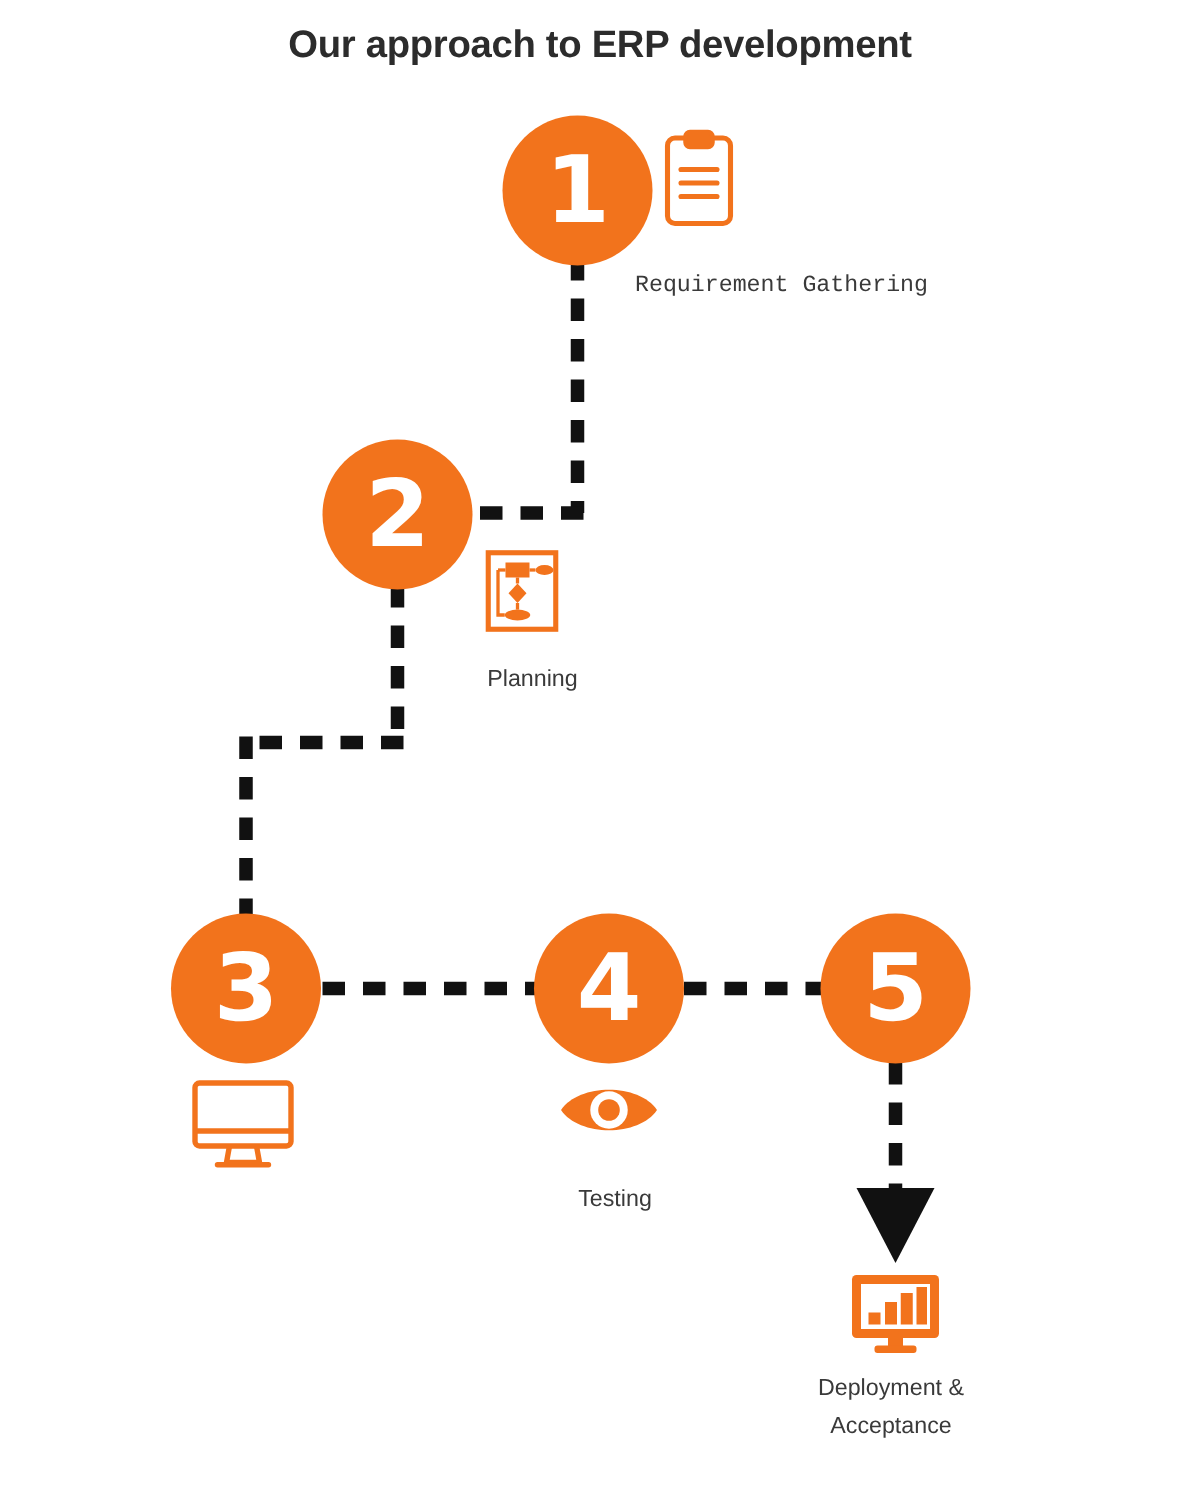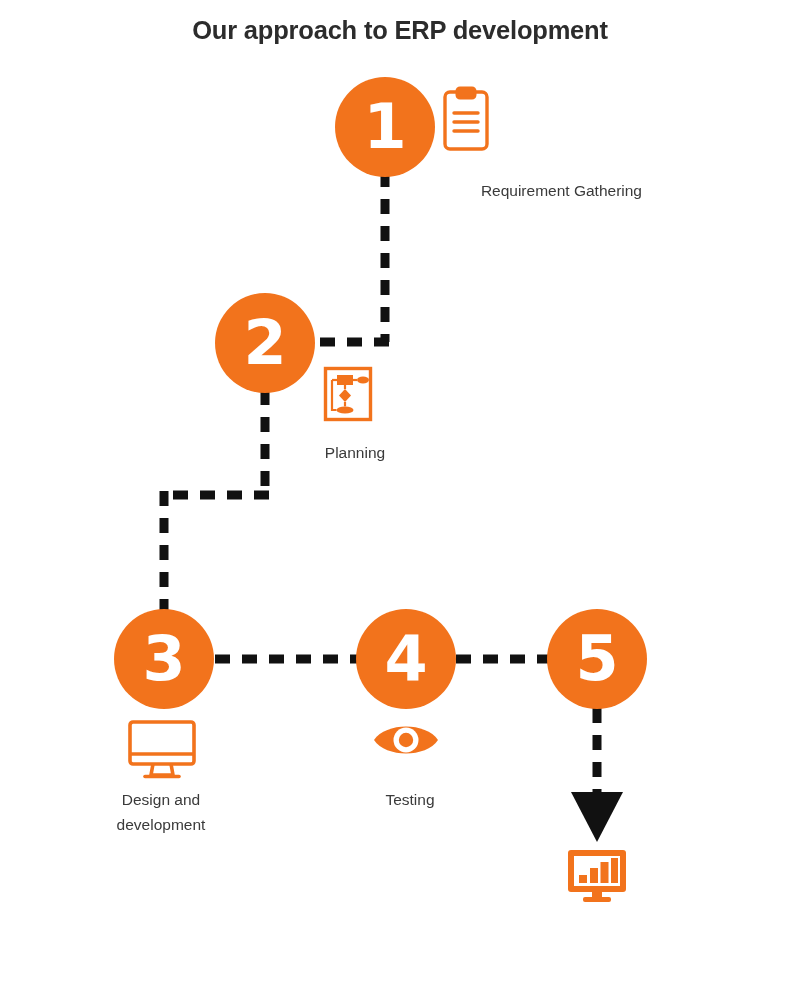--- a/index.html
+++ b/index.html
@@ -128,19 +128,19 @@
       <rect x="15" y="47" width="28" height="5" rx="2" ry="2" fill="#F2731C"></rect>
     </g>
   </svg>
 
   <div class="node-num" style="left:335px; top:86px; width:100px; font-size:62px; line-height:82px;">1</div>
   <div class="node-num" style="left:215px; top:302px; width:100px; font-size:62px; line-height:82px;">2</div>
   <div class="node-num" style="left:114px; top:618px; width:100px; font-size:62px; line-height:82px;">3</div>
   <div class="node-num" style="left:356px; top:618px; width:100px; font-size:62px; line-height:82px;">4</div>
   <div class="node-num" style="left:547px; top:618px; width:100px; font-size:62px; line-height:82px;">5</div>
 
-  <div class="step-label" style="left:400px; top:178px; width:242px; text-align:right;">Requirement Gathering</div>
+  <div class="step-label" style="left:400px; top:178px; width:242px; text-align:center;font-family:Liberation Mono, monospace;">Requirement Gathering</div>
   <div class="step-label" style="left:265px; top:440px; width:180px;text-align:center;">Planning</div>
-  <div class="step-label" style="left:61px; top:787px; width:200px;">Design and
-development</div>
   <div class="step-label" style="left:310px; top:787px; width:200px;">Testing</div>
+  <div class="step-label" style="left:494px; top:913px; width:200px;">Deployment &amp;
+Acceptance</div>
 
 </div>
 
 </body></html>

